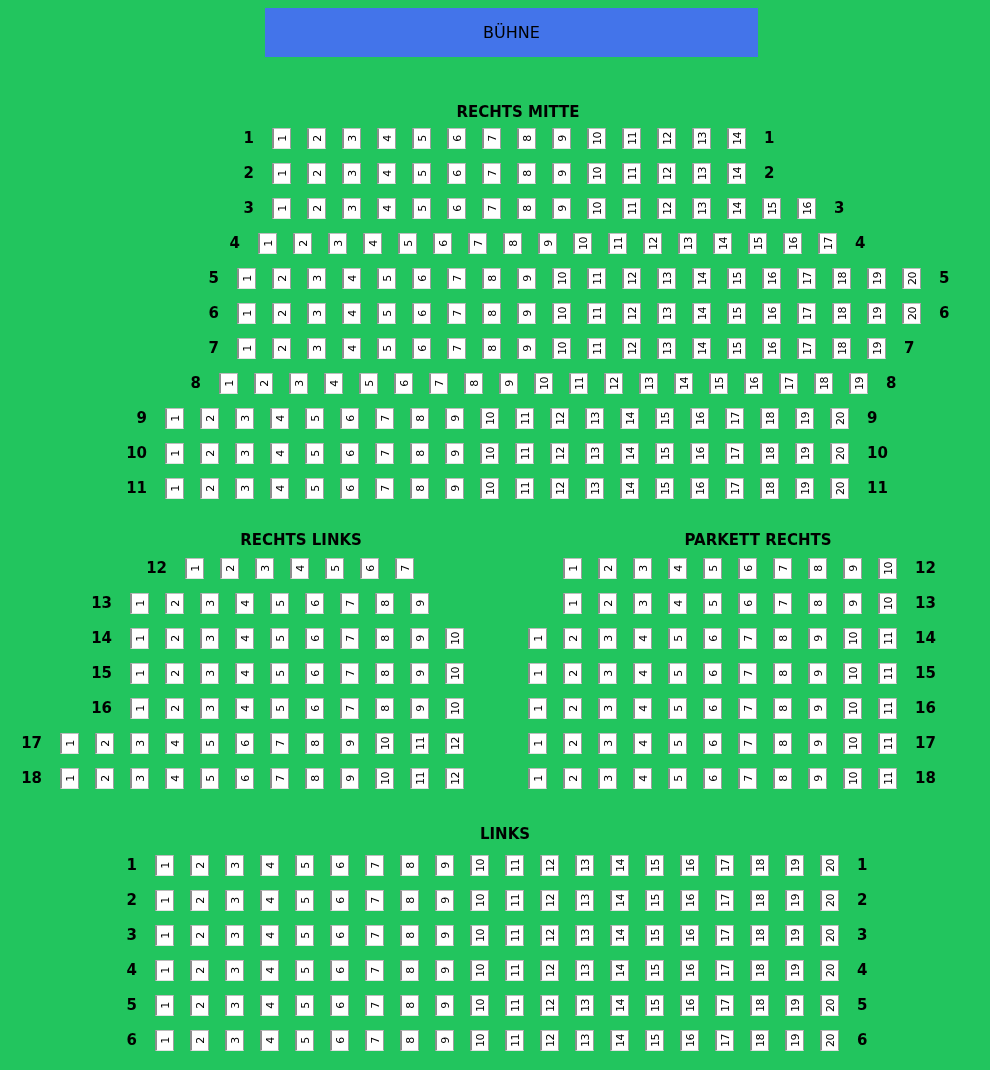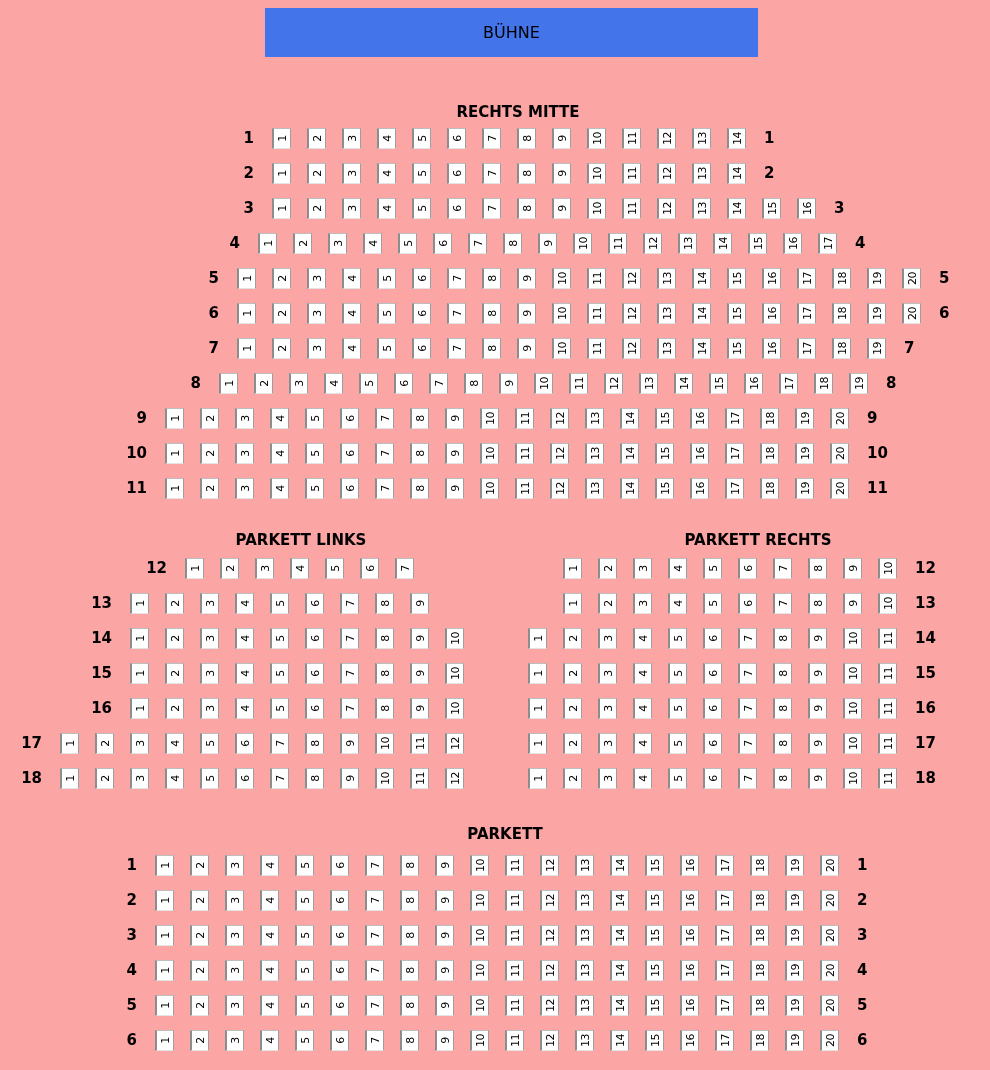--- a/index.html
+++ b/index.html
@@ -1,17 +1,17 @@
 <!DOCTYPE html>
 <html><head>
 <meta charset="utf-8">
 <style>
   html, body { margin:0; padding:0; background:#ffffff; }
   body { font-family:"DejaVu Sans", "Liberation Sans", sans-serif; color:#000; }
-  #plan { position:relative; width:990px; height:1070px; background:#fca5a5; overflow:hidden; }
+  #plan { position:relative; width:990px; height:1070px; background:#22c55e; overflow:hidden; }
 
   .stage {
     position:absolute; left:265px; top:8px; width:493px; height:49px;
     display:flex; align-items:center; justify-content:center;
     font-size:16px; color:#000;
   }
 
   .section-title {
     position:absolute; transform:translateX(-50%);
     font-weight:bold; font-size:15px; white-space:nowrap; color:#000;
@@ -685,21 +685,21 @@
         <span class="n">18</span>
       </div>
       <div class="seat" style="left: 795px;">
         <span class="n">19</span>
       </div>
       <div class="seat" style="left: 830px;">
         <span class="n">20</span>
       </div>
       <div class="row-label right" style="left: 867px;">11</div>
     </div>
-    <div class="section-title" style="left: 301px; top: 531px;">PARKETT LINKS</div>
+    <div class="section-title" style="left: 301px; top: 531px;">RECHTS LINKS</div>
     <div class="seat-row" style="top: 558px;">
       <div class="row-label left" style="left: 133px;">12</div>
       <div class="seat" style="left: 185px;">
         <span class="n">1</span>
       </div>
       <div class="seat" style="left: 220px;">
         <span class="n">2</span>
       </div>
       <div class="seat" style="left: 255px;">
         <span class="n">3</span>
@@ -1164,21 +1164,21 @@
         <span class="n">9</span>
       </div>
       <div class="seat" style="left: 843px;">
         <span class="n">10</span>
       </div>
       <div class="seat" style="left: 878px;">
         <span class="n">11</span>
       </div>
       <div class="row-label right" style="left: 915px;">18</div>
     </div>
-    <div class="section-title" style="left: 505px; top: 825px;">PARKETT</div>
+    <div class="section-title" style="left: 505px; top: 825px;">LINKS</div>
     <div class="seat-row" style="top: 855px;">
       <div class="row-label left" style="left: 103px;">1</div>
       <div class="seat" style="left: 155px;">
         <span class="n">1</span>
       </div>
       <div class="seat" style="left: 190px;">
         <span class="n">2</span>
       </div>
       <div class="seat" style="left: 225px;">
         <span class="n">3</span>

